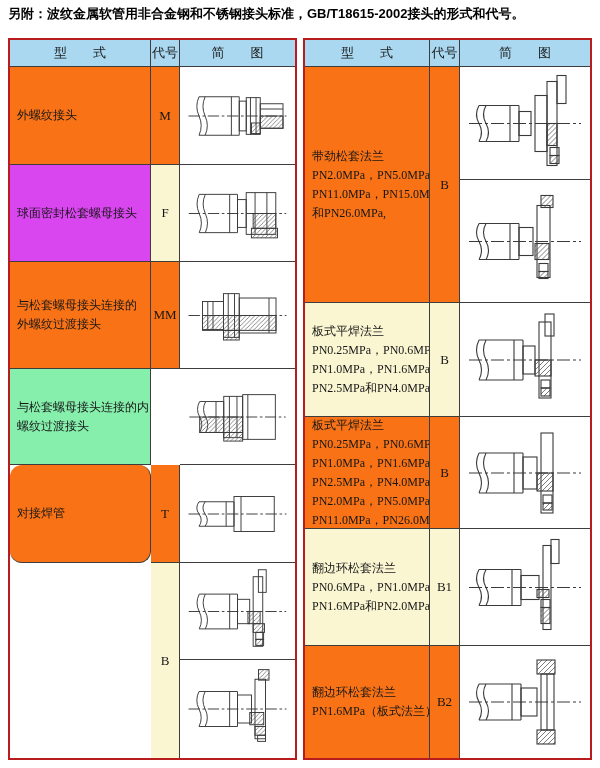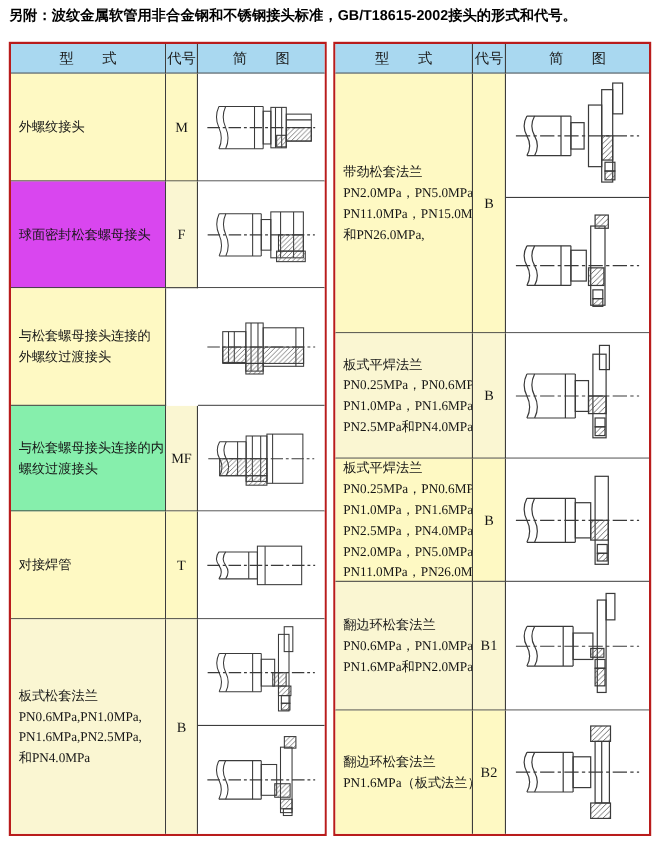--- a/index.html
+++ b/index.html
@@ -14,21 +14,21 @@
     font-weight:bold;font-size:13px;line-height:16px;color:#000000;
   }
   .jtable{
     position:absolute;top:38px;display:grid;background:#fff;
     border:2px solid #b91c1c;
   }
   #left-table{left:8px;grid-template-columns:141px 29px 115px;}
   #right-table{left:303px;grid-template-columns:125px 30px 130px;}
   .cell{
     box-sizing:border-box;border-right:1px solid #3d3d3d;border-bottom:1px solid #3d3d3d;
-    background:#fef9c3;overflow:hidden;
+    background:#f97316;overflow:hidden;
   }
   .cell.nr{border-right:none;}
   .cell.nb{border-bottom:none;}
   .hdr{
     display:flex;align-items:center;justify-content:center;
     font-size:13px;color:#1a1a1a;
   }
   .type-cell{
     display:flex;flex-direction:column;justify-content:center;
     padding:3px 3px 3px 7px;font-size:12px;line-height:19px;color:#161616;
@@ -111,20 +111,23 @@
         <line x1="80.2" y1="26" x2="80.2" y2="74" stroke="#3a3a3a" stroke-width="1.1"></line>
         <line x1="93.8" y1="26" x2="93.8" y2="74" stroke="#3a3a3a" stroke-width="1.1"></line>
         <rect x="78" y="50" width="26" height="17" fill="url(#hatch1)" stroke="#3a3a3a" stroke-width="1.1"></rect>
         <rect x="76" y="67" width="30" height="11" fill="url(#hatch1)" stroke="#3a3a3a" stroke-width="1.1"></rect>
       </svg>
     </div>
     <div class="cell type-cell" style="grid-area: 4 / 1; justify-content: center;">
       <div class="ln">与松套螺母接头连接的</div>
       <div class="ln">外螺纹过渡接头</div>
     </div>
+    <div class="cell code-cell" style="grid-area: 4 / 2;">
+      <span>MM</span>
+    </div>
     <div class="cell diag-cell nr" style="grid-area: 4 / 3;">
       <svg viewBox="0 0 120 100" width="105" height="97" preserveAspectRatio="xMidYMid meet">
         <defs>
           <pattern id="hatch2" width="5" height="5" patternUnits="userSpaceOnUse">
             <path d="M0,5 L5,0 M-1,1 L1,-1 M4,6 L6,4" stroke="#5a5a5a" stroke-width="0.8" fill="none"></path>
           </pattern>
         </defs>
         <line x1="4" y1="50" x2="116" y2="50" stroke="#3a3a3a" stroke-width="1.1" stroke-dasharray="13 3 3 3"></line>
         <rect x="20" y="34" width="24" height="32" fill="none" stroke="#3a3a3a" stroke-width="1.1"></rect>
         <line x1="26" y1="34" x2="26" y2="66" stroke="#3a3a3a" stroke-width="1.1"></line>
@@ -134,23 +137,20 @@
         <line x1="56.6" y1="25" x2="56.6" y2="75" stroke="#3a3a3a" stroke-width="1.1"></line>
         <rect x="62" y="30" width="42" height="40" fill="none" stroke="#3a3a3a" stroke-width="1.1"></rect>
         <line x1="96" y1="30" x2="96" y2="70" stroke="#3a3a3a" stroke-width="1.1"></line>
         <rect x="20" y="50" width="84" height="17" fill="url(#hatch2)" stroke="#3a3a3a" stroke-width="1.1"></rect>
         <rect x="44" y="67" width="18" height="11" fill="url(#hatch2)" stroke="#3a3a3a" stroke-width="1.1"></rect>
       </svg>
     </div>
     <div class="cell type-cell" style="grid-area: 5 / 1; background: #86efac;">
       <div class="ln">与松套螺母接头连接的内</div>
       <div class="ln">螺纹过渡接头</div>
-    </div>
-    <div class="cell code-cell" style="grid-area: 5 / 2; background: rgb(250, 246, 210);">
-      <span>MF</span>
     </div>
     <div class="cell diag-cell nr" style="grid-area: 5 / 3;">
       <svg viewBox="0 0 120 100" width="105" height="86" preserveAspectRatio="xMidYMid meet">
         <defs>
           <pattern id="hatch3" width="5" height="5" patternUnits="userSpaceOnUse">
             <path d="M0,5 L5,0 M-1,1 L1,-1 M4,6 L6,4" stroke="#5a5a5a" stroke-width="0.8" fill="none"></path>
           </pattern>
         </defs>
         <line x1="4" y1="50" x2="116" y2="50" stroke="#3a3a3a" stroke-width="1.1" stroke-dasharray="13 3 3 3"></line>
         <line x1="16" y1="32" x2="44" y2="32" stroke="#3a3a3a" stroke-width="1.1"></line>
@@ -161,21 +161,21 @@
         <path d="M23,32 q-5,9 0,18 q5,9 0,18" fill="none" stroke="#3a3a3a" stroke-width="1.1"></path>
         <rect x="44" y="26" width="22" height="48" fill="none" stroke="#3a3a3a" stroke-width="1.1"></rect>
         <line x1="50.6" y1="26" x2="50.6" y2="74" stroke="#3a3a3a" stroke-width="1.1"></line>
         <line x1="59.4" y1="26" x2="59.4" y2="74" stroke="#3a3a3a" stroke-width="1.1"></line>
         <rect x="66" y="24" width="38" height="52" fill="none" stroke="#3a3a3a" stroke-width="1.1"></rect>
         <line x1="72" y1="24" x2="72" y2="76" stroke="#3a3a3a" stroke-width="1.1"></line>
         <rect x="16" y="50" width="50" height="18" fill="url(#hatch3)" stroke="#3a3a3a" stroke-width="1.1"></rect>
         <rect x="44" y="68" width="22" height="10" fill="url(#hatch3)" stroke="#3a3a3a" stroke-width="1.1"></rect>
       </svg>
     </div>
-    <div class="cell type-cell" style="grid-area: 6 / 1;">
+    <div class="cell type-cell" style="grid-area: 6 / 1; border-radius: 12px;">
       <div class="ln">对接焊管</div>
     </div>
     <div class="cell code-cell" style="grid-area: 6 / 2;">
       <span>T</span>
     </div>
     <div class="cell diag-cell nr" style="grid-area: 6 / 3;">
       <svg viewBox="0 0 120 100" width="105" height="88" preserveAspectRatio="xMidYMid meet">
         <defs>
           <pattern id="hatch4" width="5" height="5" patternUnits="userSpaceOnUse">
             <path d="M0,5 L5,0 M-1,1 L1,-1 M4,6 L6,4" stroke="#5a5a5a" stroke-width="0.8" fill="none"></path>
@@ -184,26 +184,20 @@
         <line x1="4" y1="50" x2="116" y2="50" stroke="#3a3a3a" stroke-width="1.1" stroke-dasharray="13 3 3 3"></line>
         <line x1="16" y1="36" x2="56" y2="36" stroke="#3a3a3a" stroke-width="1.1"></line>
         <line x1="16" y1="64" x2="56" y2="64" stroke="#3a3a3a" stroke-width="1.1"></line>
         <line x1="56" y1="36" x2="56" y2="64" stroke="#3a3a3a" stroke-width="1.1"></line>
         <line x1="47" y1="36" x2="47" y2="64" stroke="#3a3a3a" stroke-width="1.1"></line>
         <path d="M16,36 q-5,7 0,14 q5,7 0,14" fill="none" stroke="#3a3a3a" stroke-width="1.1"></path>
         <path d="M23,36 q-5,7 0,14 q5,7 0,14" fill="none" stroke="#3a3a3a" stroke-width="1.1"></path>
         <rect x="56" y="30" width="46" height="40" fill="none" stroke="#3a3a3a" stroke-width="1.1"></rect>
         <line x1="64" y1="30" x2="64" y2="70" stroke="#3a3a3a" stroke-width="1.1"></line>
       </svg>
-    </div>
-    <div class="cell type-cell nb" style="grid-area: 7 / 1 / span 2; background: rgb(250, 246, 210);">
-      <div class="ln">板式松套法兰</div>
-      <div class="ln">PN0.6MPa,PN1.0MPa,</div>
-      <div class="ln">PN1.6MPa,PN2.5MPa,</div>
-      <div class="ln">和PN4.0MPa</div>
     </div>
     <div class="cell code-cell nb" style="grid-area: 7 / 2 / span 2; background: rgb(250, 246, 210);">
       <span>B</span>
     </div>
     <div class="cell diag-cell nr" style="grid-area: 7 / 3;">
       <svg viewBox="0 0 120 100" width="105" height="87" preserveAspectRatio="xMidYMid meet">
         <defs>
           <pattern id="hatch5" width="5" height="5" patternUnits="userSpaceOnUse">
             <path d="M0,5 L5,0 M-1,1 L1,-1 M4,6 L6,4" stroke="#5a5a5a" stroke-width="0.8" fill="none"></path>
           </pattern>

